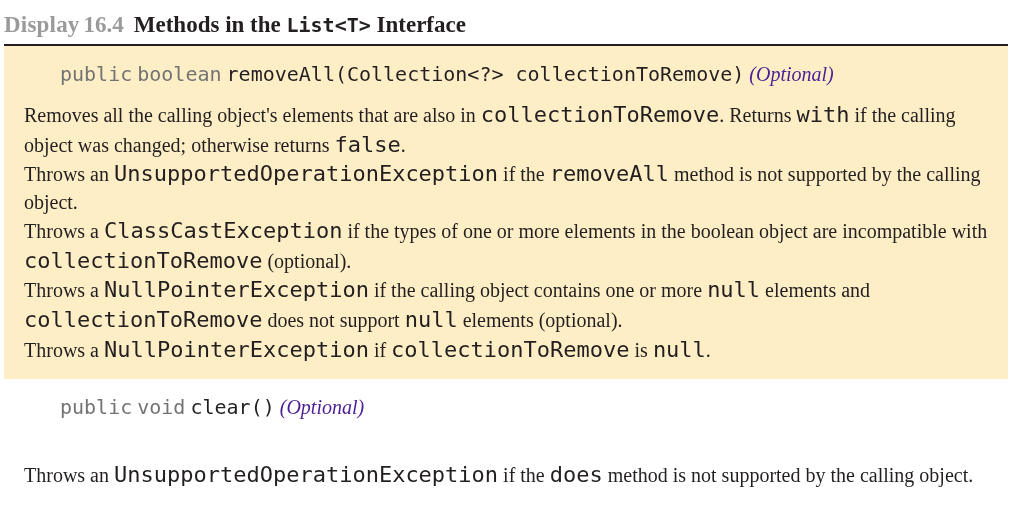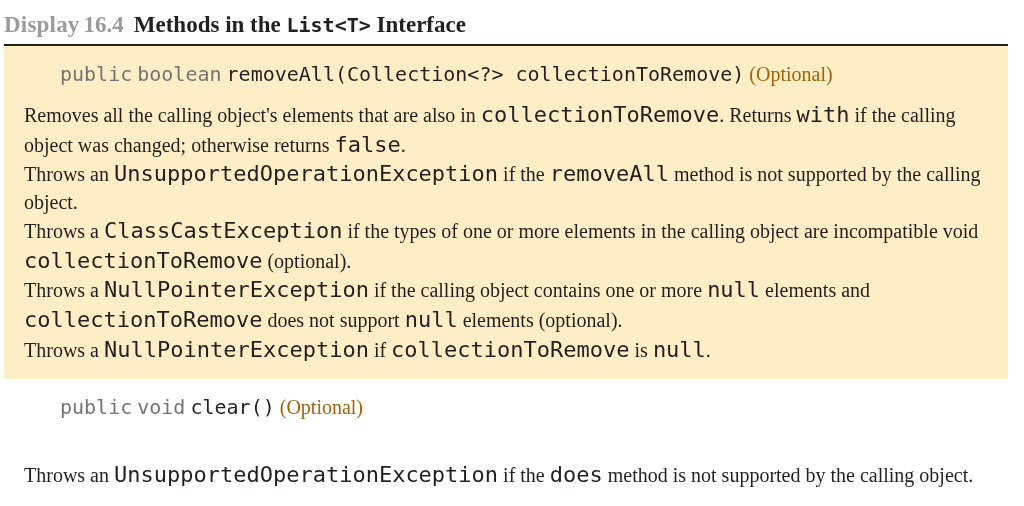--- a/index.html
+++ b/index.html
@@ -55,21 +55,22 @@
   .block.white {
     background: #ffffff;
   }
   .sig {
     margin: 2px 0 12px 36px;
     font-size: 20px;
     line-height: 1.4;
   }
   .kw { color: #737373; text-align: right; }
   .opt {
-    color: #a16207;
+    font-style: italic;
+    color: #4c1d95;
   }
   .continued {
     text-align: center;
     font-size: 21px;
     padding: 8px 8px 0 0;
     font-weight: bold;
   }
 </style>
 </head>
 <body>
@@ -87,21 +88,21 @@
   <div class="block">
     <div class="sig">
       <span class="mono kw">public</span>
       <span class="mono kw">boolean</span>
       <span class="mono">removeAll(Collection&lt;?&gt; collectionToRemove)</span>
       <span class="opt">(Optional)</span>
     </div>
     <div>
       <span>Removes all the calling object's elements that are also in </span><span class="monosm">collectionToRemove</span><span>. Returns </span><span class="monosm">with</span><span> if the calling object was changed; otherwise returns </span><span class="monosm">false</span><span>.</span><br>
       <span>Throws an </span><span class="monosm">UnsupportedOperationException</span><span> if the </span><span class="monosm">removeAll</span><span> method is not supported by the calling object.</span><br>
-      <span>Throws a </span><span class="monosm">ClassCastException</span><span> if the types of one or more elements in the calling object are incompatible void </span><span class="monosm">collectionToRemove</span><span> (optional).</span><br>
+      <span>Throws a </span><span class="monosm">ClassCastException</span><span> if the types of one or more elements in the boolean object are incompatible with </span><span class="monosm">collectionToRemove</span><span> (optional).</span><br>
       <span>Throws a </span><span class="monosm">NullPointerException</span><span> if the calling object contains one or more </span><span class="monosm">null</span><span> elements and </span><span class="monosm">collectionToRemove</span><span> does not support </span><span class="monosm">null</span><span> elements (optional).</span><br>
       <span>Throws a </span><span class="monosm">NullPointerException</span><span> if </span><span class="monosm">collectionToRemove</span><span> is </span><span class="monosm">null</span><span>.</span>
     </div>
   </div>
 
   <div class="block white">
     <div class="sig">
       <span class="mono kw">public</span>
       <span class="mono kw">void</span>
       <span class="mono">clear()</span>

